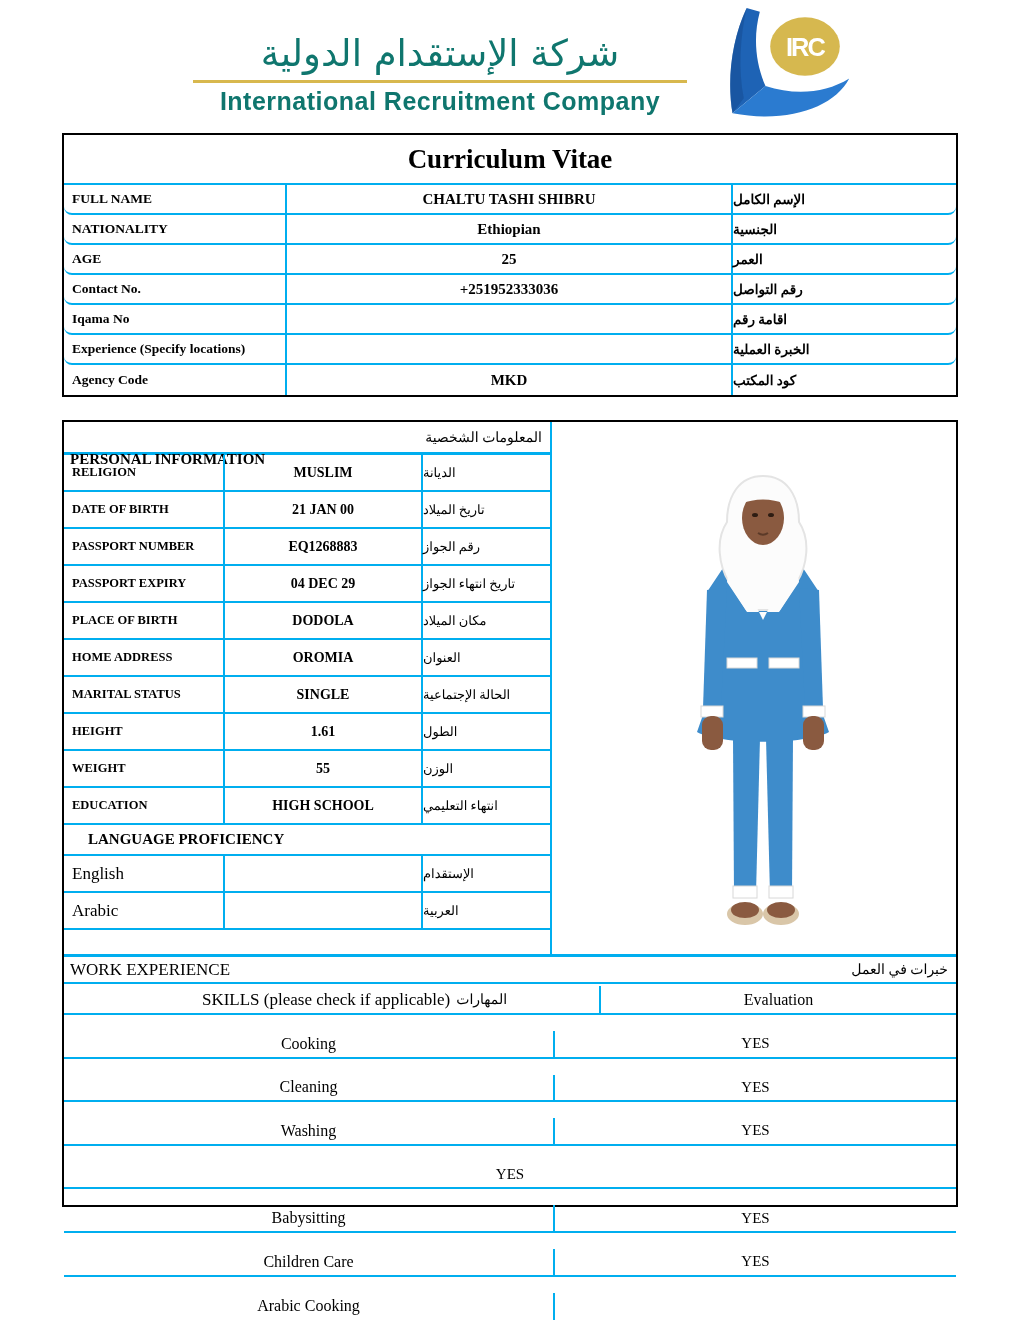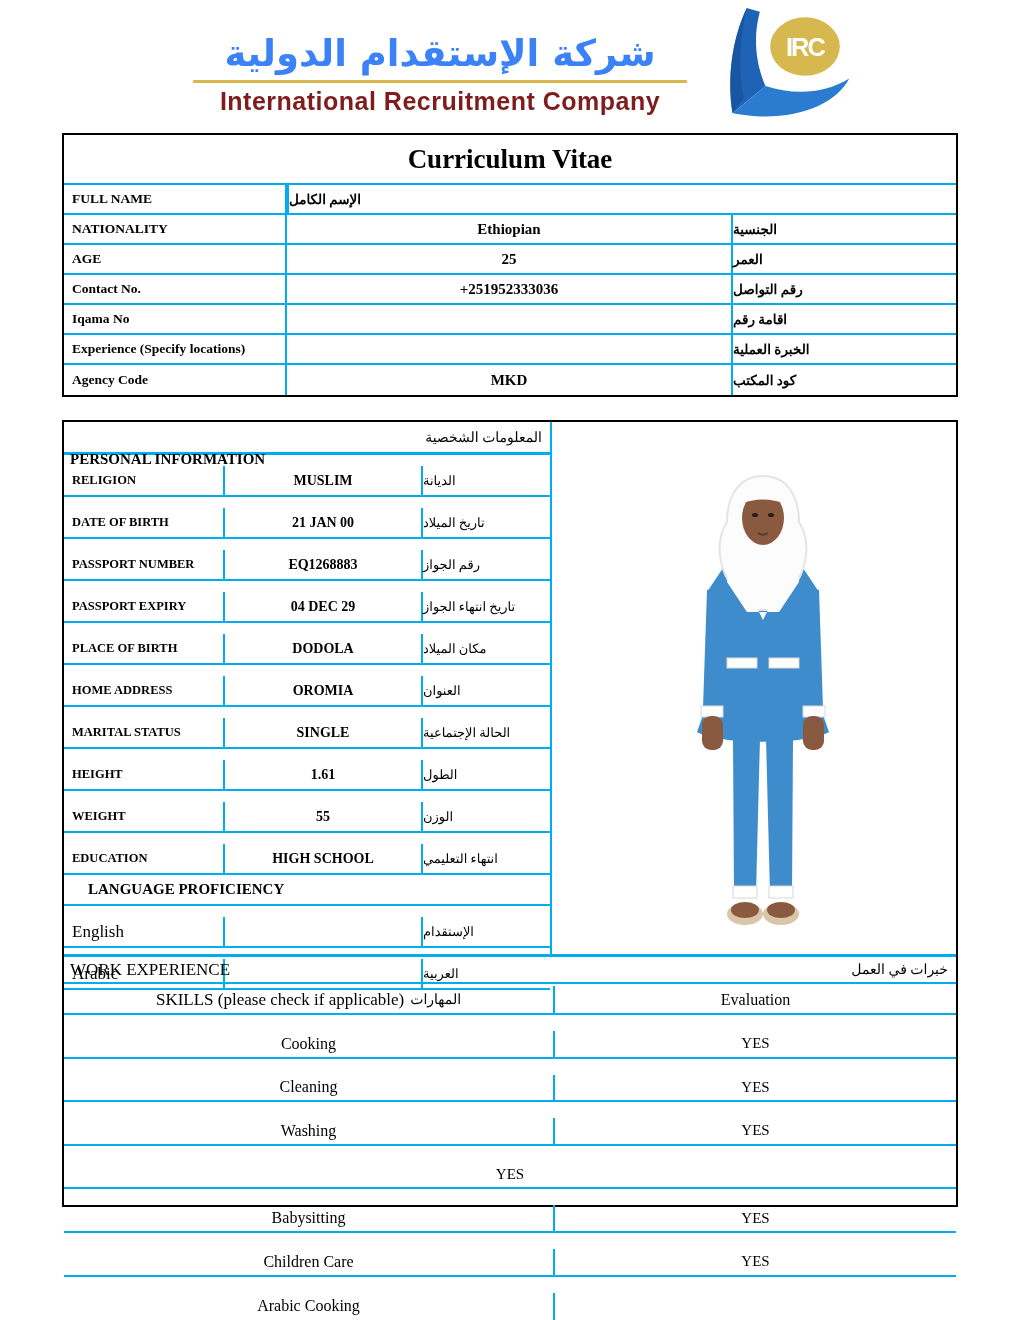--- a/index.html
+++ b/index.html
@@ -1,62 +1,62 @@
 <!DOCTYPE html>
 <html><head>
 <meta charset="utf-8">
 <style>
   * { margin:0; padding:0; box-sizing:border-box; }
   html,body { width:1020px; height:1320px; background:#ffffff; font-family:"Liberation Serif", serif; }
   body { position:relative; overflow:hidden; }
 
   
   .logo-text { position:absolute; left:185px; top:30px; width:510px; text-align:center; }
-  .logo-arabic { font-family:"DejaVu Sans", sans-serif; font-weight:bold; font-size:37px; color:#3b82f6; line-height:1.3; }
+  .logo-arabic { font-family:"DejaVu Sans", sans-serif; font-weight:normal; font-size:37px; color:#0f766e; line-height:1.3; }
   .logo-rule { height:3px; background:#D8B84E; margin:2px 8px 4px 8px; }
-  .logo-english { font-family:"Liberation Sans", sans-serif; font-weight:bold; font-size:25px; color:#7f1d1d; letter-spacing:0.5px; }
+  .logo-english { font-family:"Liberation Sans", sans-serif; font-weight:bold; font-size:25px; color:#0f766e; letter-spacing:0.5px; }
   .logo-mark { position:absolute; left:693px; top:2px; width:160px; height:122px; }
 
   
   .cv-table { position:absolute; left:62px; top:133px; width:896px; border:2px solid #000; background:#fff; }
   .cv-title { height:50px; border-bottom:2px solid #00AEEF; display:flex; align-items:center; justify-content:center;
               font-weight:bold; font-size:27px; }
-  .cv-row { display:flex; height:30px; border-bottom:2px solid #00AEEF; }
+  .cv-row { display:flex; height:30px; border-bottom:2px solid #00AEEF;border-radius:8px; }
   .cv-row:last-child { border-bottom:none; }
   .cv-label { width:223px; border-right:2px solid #00AEEF; display:flex; align-items:center; padding-left:8px;
               font-weight:bold; font-size:13.5px; }
   .cv-value { flex:1; display:flex; align-items:center; justify-content:center; font-weight:bold; font-size:15px; }
   .cv-arabic { width:225px; border-left:2px solid #00AEEF; display:flex; align-items:center; justify-content:flex-end;
                padding-right:8px; font-size:13.5px; direction:rtl;font-weight:bold; }
 
   
   .sec2 { position:absolute; left:62px; top:420px; width:896px; height:787px; border:2px solid #000; background:#fff; }
 
   .pi-table { position:absolute; left:0; top:0; width:488px; height:532px; border-right:2px solid #00AEEF; }
   .pi-header { height:33px; border-bottom:3px solid #00AEEF; display:flex; align-items:center; }
   .pi-header .en { font-weight:bold; font-size:15px; padding-left:6px; flex:1;margin-top:44px; }
   .pi-header .ar { font-size:14px; padding-right:8px; direction:rtl; }
-  .pi-row { display:flex; height:31px; border-bottom:2px solid #00AEEF;margin-top:11px; }
+  .pi-row { display:flex; height:37px; border-bottom:2px solid #00AEEF; }
   .pi-label { width:161px; border-right:2px solid #00AEEF; display:flex; align-items:center; padding-left:8px;
               font-weight:bold; font-size:12.5px; }
   .pi-value { width:196px; display:flex; align-items:center; justify-content:center; font-weight:bold; font-size:14px; }
   .pi-arabic { flex:1; border-left:2px solid #00AEEF; display:flex; align-items:center; justify-content:flex-end;
                padding-right:8px; font-size:13px; direction:rtl; }
   .lang-header { height:31px; border-bottom:2px solid #00AEEF; display:flex; align-items:center; padding-left:24px;
                  font-weight:bold; font-size:15px; }
   .lang-row .pi-label { font-weight:normal; font-size:17px; }
 
   .photo-box { position:absolute; left:583px; top:48px; width:262px; height:462px; }
 
   .we-row { position:absolute; left:0; top:532px; width:100%; height:30px; border-top:3px solid #00AEEF;
             border-bottom:2px solid #00AEEF; display:flex; align-items:center; }
   .we-row .en { flex:1; font-size:17px; padding-left:6px; }
   .we-row .ar { font-size:14px; padding-right:8px; direction:rtl; }
 
-  .skills-header { position:absolute; left:0; top:564px; width:100%; height:29px; border-bottom:2px solid #00AEEF; display:flex; }
+  .skills-header { position:absolute; left:0; top:564px; width:100%; height:29px; border-bottom:2px solid #00AEEF; display:flex;padding-left:46px; }
   .skills-header .col1 { width:491px; border-right:2px solid #00AEEF; display:flex; align-items:center; justify-content:center;
                          font-size:17px; gap:6px; }
   .skills-header .col1 .ar { direction:rtl; font-size:14px; }
   .skills-header .col2 { flex:1; display:flex; align-items:center; justify-content:center; font-size:16px; }
 
   .skill-rows { position:absolute; left:0; top:593px; width:100%; }
   .skill-row { display:flex; height:27.6px; border-bottom:2px solid #00AEEF;margin-top:16px; }
   .skill-row:last-child { border-bottom:none; }
   .skill-name { width:491px; border-right:2px solid #00AEEF; display:flex; align-items:center; justify-content:center; font-size:16px; }
   .skill-eval { flex:1; display:flex; align-items:center; justify-content:center; font-size:15px; }
@@ -76,20 +76,21 @@
   <path d="M57,4 C50,35 48,70 54,100 L42,116 C36,80 41,38 57,4 Z" fill="#154C92" opacity="0.55"></path>
   <ellipse cx="119" cy="45" rx="37" ry="31" fill="#D6B84F"></ellipse>
   <text x="119" y="55" text-anchor="middle" font-family="Liberation Sans, sans-serif" font-size="27" font-weight="bold" fill="#ffffff" letter-spacing="-2">IRC</text>
 </svg>
 
 <div class="cv-table">
   <div class="cv-title">Curriculum Vitae</div>
 
   <div class="cv-row">
     <div class="cv-label">FULL NAME</div>
+    <div class="cv-value">CHALTU TASHI SHIBRU</div>
     <div class="cv-arabic">الإسم الكامل</div>
   </div>
   <div class="cv-row">
     <div class="cv-label">NATIONALITY</div>
     <div class="cv-value">Ethiopian</div>
     <div class="cv-arabic">الجنسية</div>
   </div>
   <div class="cv-row">
     <div class="cv-label">AGE</div>
     <div class="cv-value">25</div>

